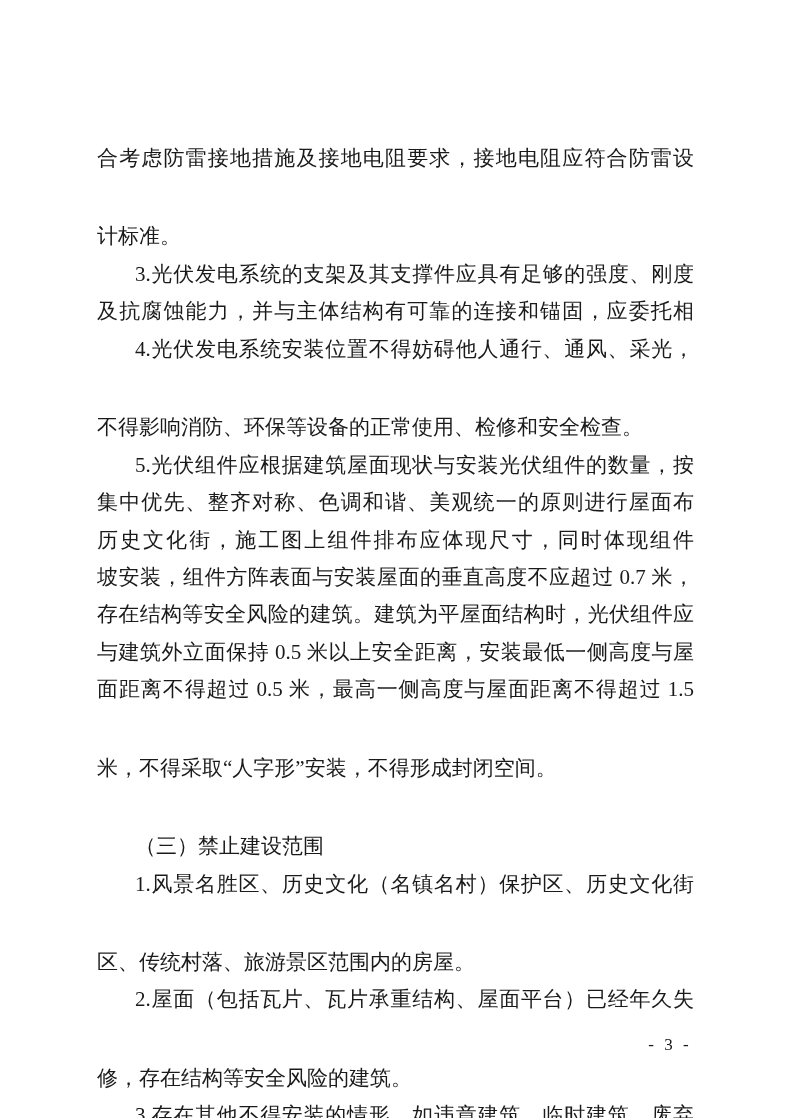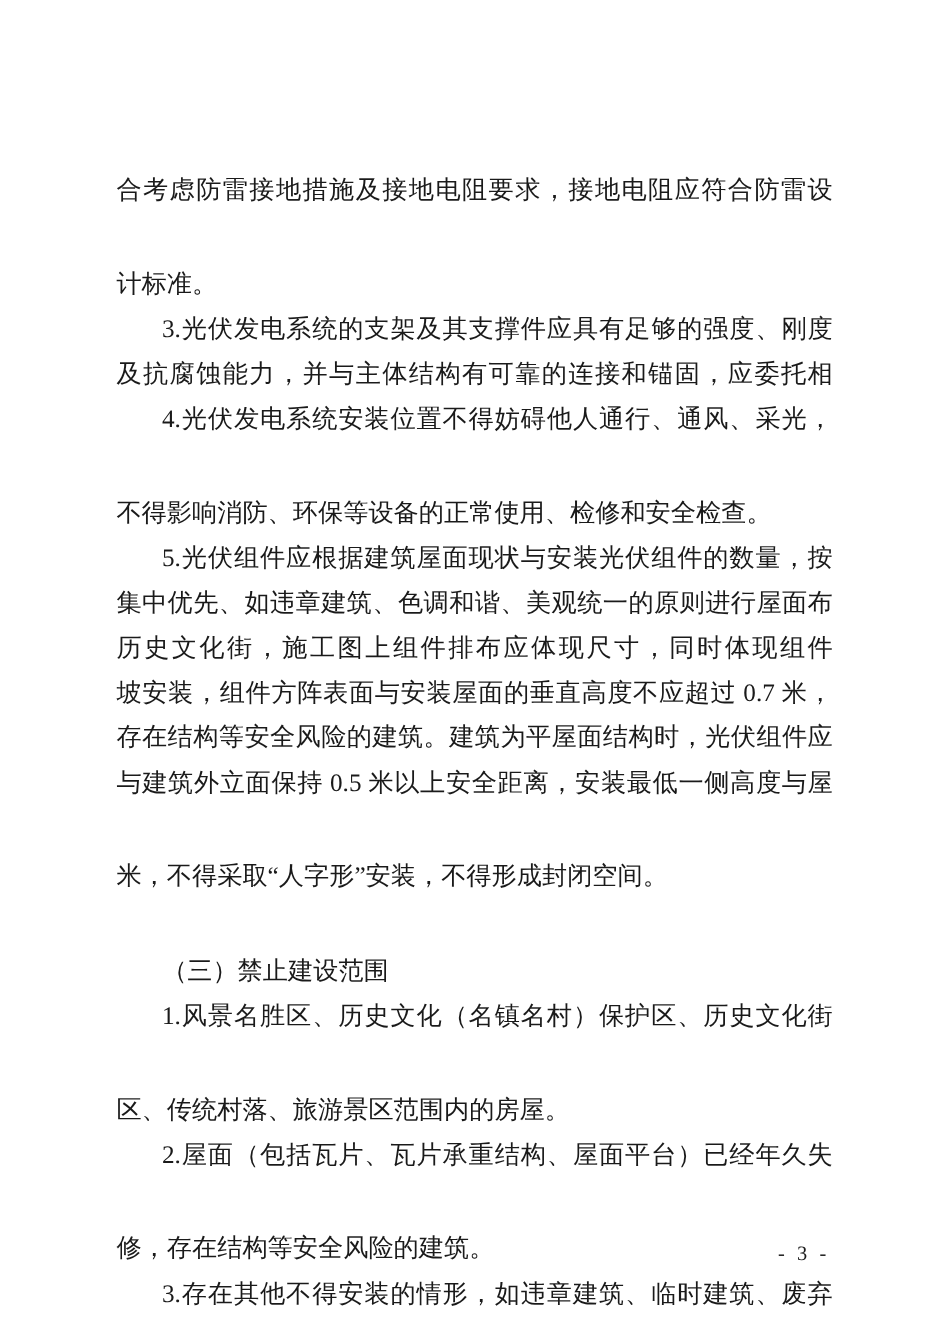--- a/index.html
+++ b/index.html
@@ -56,25 +56,26 @@
 
 <div class="page">
   <div class="textblock" id="textblock">
       <div class="line">合考虑防雷接地措施及接地电阻要求，接地电阻应符合防雷设</div>
       <div class="line last">计标准。</div>
       <div class="line indent">3.光伏发电系统的支架及其支撑件应具有足够的强度、刚度</div>
       <div class="line">及抗腐蚀能力，并与主体结构有可靠的连接和锚固，应委托相</div>
       <div class="line indent">4.光伏发电系统安装位置不得妨碍他人通行、通风、采光，</div>
       <div class="line last">不得影响消防、环保等设备的正常使用、检修和安全检查。</div>
       <div class="line indent">5.光伏组件应根据建筑屋面现状与安装光伏组件的数量，按</div>
-      <div class="line">集中优先、如违章建筑、色调和谐、美观统一的原则进行屋面布</div>
+      <div class="line">集中优先、整齐对称、色调和谐、美观统一的原则进行屋面布</div>
       <div class="line">历史文化街，施工图上组件排布应体现尺寸，同时体现组件</div>
       <div class="line">坡安装，组件方阵表面与安装屋面的垂直高度不应超过 0.7 米，</div>
       <div class="line">存在结构等安全风险的建筑。建筑为平屋面结构时，光伏组件应</div>
       <div class="line">与建筑外立面保持 0.5 米以上安全距离，安装最低一侧高度与屋</div>
+      <div class="line">面距离不得超过 0.5 米，最高一侧高度与屋面距离不得超过 1.5</div>
       <div class="line last">米，不得采取“人字形”安装，不得形成封闭空间。</div>
       <div class="line indent last">（三）禁止建设范围</div>
       <div class="line indent">1.风景名胜区、历史文化（名镇名村）保护区、历史文化街</div>
       <div class="line last">区、传统村落、旅游景区范围内的房屋。</div>
       <div class="line indent">2.屋面（包括瓦片、瓦片承重结构、屋面平台）已经年久失</div>
       <div class="line last">修，存在结构等安全风险的建筑。</div>
       <div class="line indent">3.存在其他不得安装的情形，如违章建筑、临时建筑、废弃</div>
     </div>
   <div class="footer-pagenum">- 3 -</div>
 </div>

